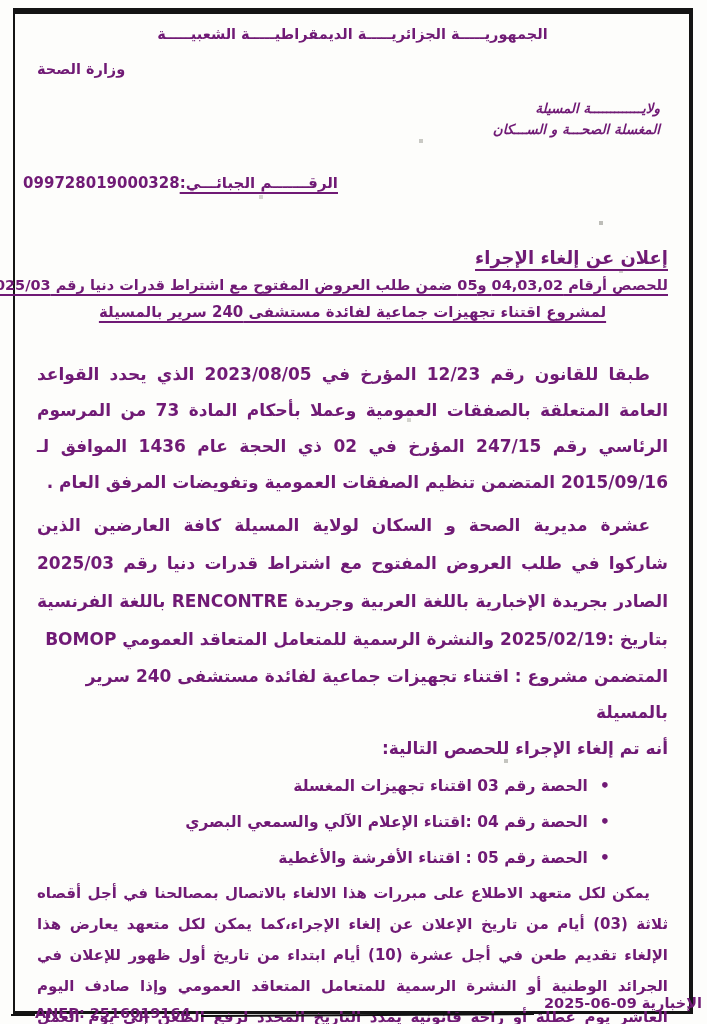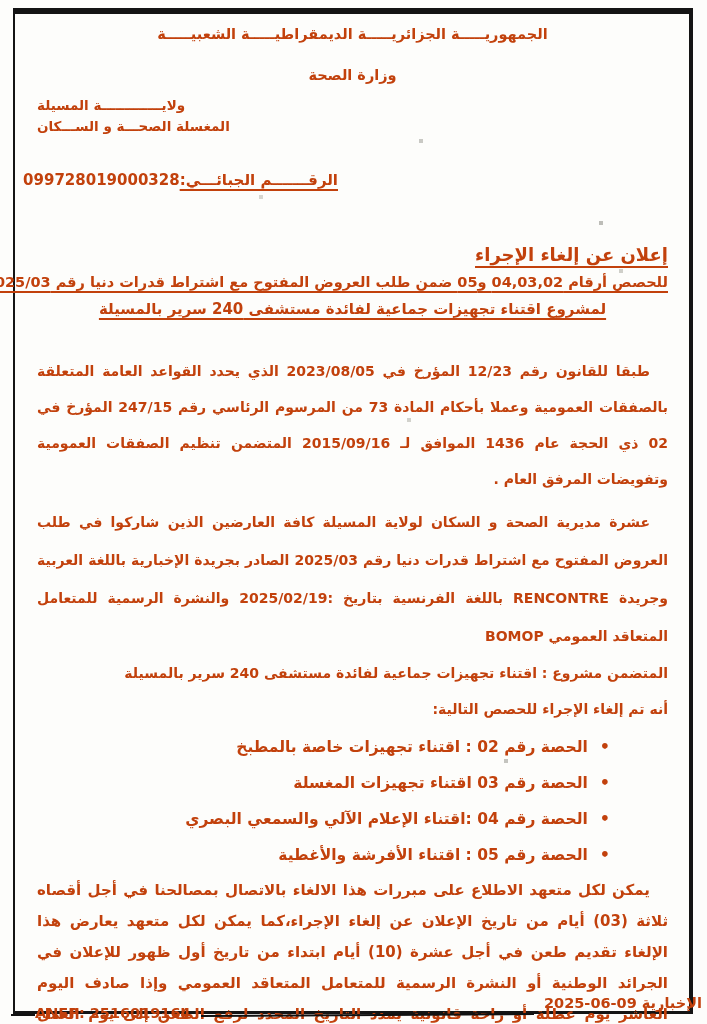--- a/index.html
+++ b/index.html
@@ -1,48 +1,48 @@
 <!DOCTYPE html>
 <html lang="ar"><head>
 <meta charset="utf-8">
 <style>
   * { margin:0; padding:0; box-sizing:border-box; }
   body { width:707px; height:1024px; background:#ffffff; }
   .page {
     position:relative; width:707px; height:1024px;
     background:#fdfdfb;
     font-family:"DejaVu Sans", sans-serif;
-    color:#c2410c; direction:rtl; overflow:hidden;
+    color:#701a75; direction:rtl; overflow:hidden;
   }
   .frame {
     position:absolute; top:8px; left:13px; right:14px; bottom:10px;
     border:2px solid #141414; border-top-width:6px; border-right-width:4px; border-bottom-width:3px;
   }
   .content { position:absolute; top:14px; left:17px; right:19px; bottom:14px; padding:8px 20px 0 20px; }
 
   .republic { font-size:14.5px; font-weight:700; line-height:24px; text-align:center; }
-  .ministry { font-size:14.5px; font-weight:700; line-height:24px; text-align:center; margin-top:17px; }
-  .header-right { margin-top:8px; padding-left:0; padding-right:8px; text-align:left; }
+  .ministry { font-size:14.5px; font-weight:700; line-height:24px; text-align:left; margin-top:11px; }
+  .header-right { margin-top:17px; padding-left:0; padding-right:8px; text-align:right;font-style:italic; }
   .header-right div { font-size:13.5px; font-weight:700; line-height:21px; }
 
   .tax-line { margin-top:30px; padding-right:330px; white-space:nowrap;
               font-size:15px; font-weight:700; line-height:26px; }
   .tax-line .lbl { text-decoration:underline; text-underline-offset:4px; text-decoration-thickness:1.5px;text-align:right; }
 
   .title-main { margin-top:48px; font-size:18px; font-weight:700; line-height:28px; 
                 text-decoration:underline; text-underline-offset:5px; text-decoration-thickness:2px; }
   .title-sub1 { font-size:14.5px; font-weight:700; line-height:27px; text-align:center; white-space:nowrap;
                 text-decoration:underline; text-underline-offset:4px; text-decoration-thickness:1.5px; }
   .title-sub2 { font-size:15px; font-weight:700; line-height:27px; text-align:center;
                 text-decoration:underline; text-underline-offset:4px; text-decoration-thickness:1.5px; }
 
-  .para { font-size:14px; font-weight:700; line-height:36px; text-align:justify; text-indent:18px; }
+  .para { font-size:17px; font-weight:700; line-height:36px; text-align:justify; text-indent:18px; }
   .p1 { margin-top:30px; }
   .p2 { margin-top:6px; line-height:38px; }
-  .p3 { margin-top:0; text-indent:0; line-height:36px; }
+  .p3 { margin-top:0; text-indent:0; line-height:36px; text-align:right; }
   .p4 { text-indent:0; line-height:36px; text-align:right; }
 
   .lots { list-style:none; margin:2px 0 0 0; padding:0 58px 0 0; }
   .lots li { font-size:15.5px; font-weight:700; line-height:36px; text-align:right; }
   .lots li::before { content:"•"; display:inline-block; margin-left:12px; font-size:16px; }
 
   .p5 { margin-top:4px; line-height:37px; }
   .p6 { margin-top:2px; line-height:31px; font-size:15px; }
 
   .footer { position:absolute; bottom:1px; left:5px; right:5px; display:flex; direction:rtl;
@@ -83,21 +83,20 @@
 
     <p class="para p1">طبقا للقانون رقم 12/23 المؤرخ في 2023/08/05 الذي يحدد القواعد العامة المتعلقة بالصفقات العمومية وعملا بأحكام المادة 73 من المرسوم الرئاسي رقم 247/15 المؤرخ في 02 ذي الحجة عام 1436 الموافق لـ 2015/09/16 المتضمن تنظيم الصفقات العمومية وتفويضات المرفق العام .</p>
 
     <p class="para p2"><span>عشرة مديرية الصحة و السكان لولاية المسيلة كافة العارضين الذين شاركوا في طلب العروض المفتوح مع اشتراط قدرات دنيا رقم </span><b>2025/03</b><span> الصادر بجريدة الإخبارية باللغة العربية وجريدة RENCONTRE باللغة الفرنسية بتاريخ :2025/02/19 والنشرة الرسمية للمتعامل المتعاقد العمومي BOMOP</span></p>
 
     <p class="para p3"><span>المتضمن مشروع : </span><b>اقتناء تجهيزات جماعية لفائدة مستشفى 240 سرير بالمسيلة</b></p>
 
     <p class="para p4">أنه تم إلغاء الإجراء للحصص التالية:</p>
 
     <ul class="lots">
-      <li>الحصة رقم 02 : اقتناء تجهيزات خاصة بالمطبخ</li>
       <li>الحصة رقم 03 اقتناء تجهيزات المغسلة</li>
       <li>الحصة رقم 04 :اقتناء الإعلام الآلي والسمعي البصري</li>
       <li>الحصة رقم 05 : اقتناء الأفرشة والأغطية</li>
     </ul>
 
 
     <p class="para p6">يمكن لكل متعهد الاطلاع على مبررات هذا الالغاء بالاتصال بمصالحنا في أجل أقصاه ثلاثة (03) أيام من تاريخ الإعلان عن إلغاء الإجراء،كما يمكن لكل متعهد يعارض هذا الإلغاء تقديم طعن في أجل عشرة (10) أيام ابتداء من تاريخ أول ظهور للإعلان في الجرائد الوطنية أو النشرة الرسمية للمتعامل المتعاقد العمومي وإذا صادف اليوم العاشر يوم عطلة أو راحة قانونية يمدد التاريخ المحدد لرفع الطعن إلى يوم العمل الموالي.</p>
   </div>
 
   <div class="footer">

